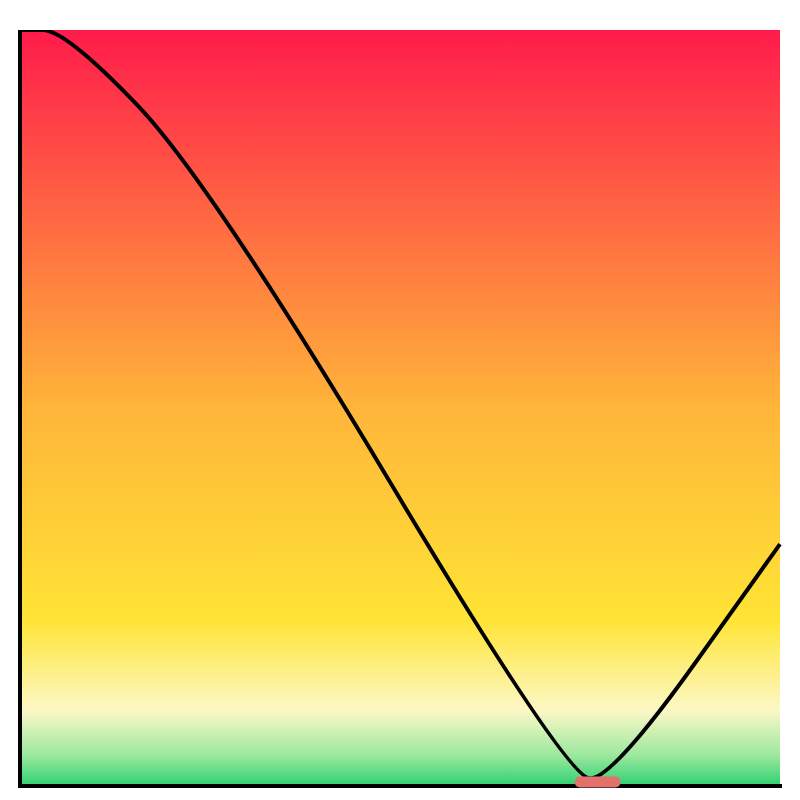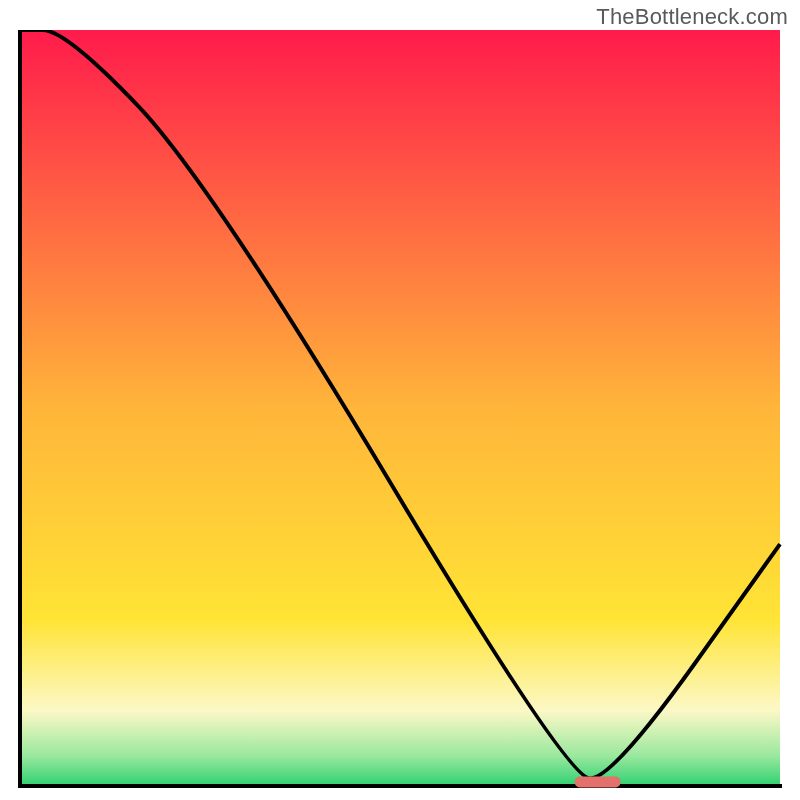--- a/index.html
+++ b/index.html
@@ -38,21 +38,20 @@
   }
   .gradient-rect {
     
   }
 </style>
 </head>
 <body>
 
 <div class="container">
 
-  <div class="watermark">TheBottleneck.com</div>
 
   <div class="plot">
     <svg viewBox="0 0 768 760" width="768" height="760">
       <defs>
         <linearGradient id="bg-grad" x1="0" y1="0" x2="0" y2="1">
         <stop offset="0%" stop-color="#ff1b4b"></stop>
             <stop offset="50%" stop-color="#ffb53a"></stop>
             <stop offset="78%" stop-color="#ffe435"></stop>
             <stop offset="90%" stop-color="#fcf8c6"></stop>
             <stop offset="96%" stop-color="#9ae89e"></stop>

